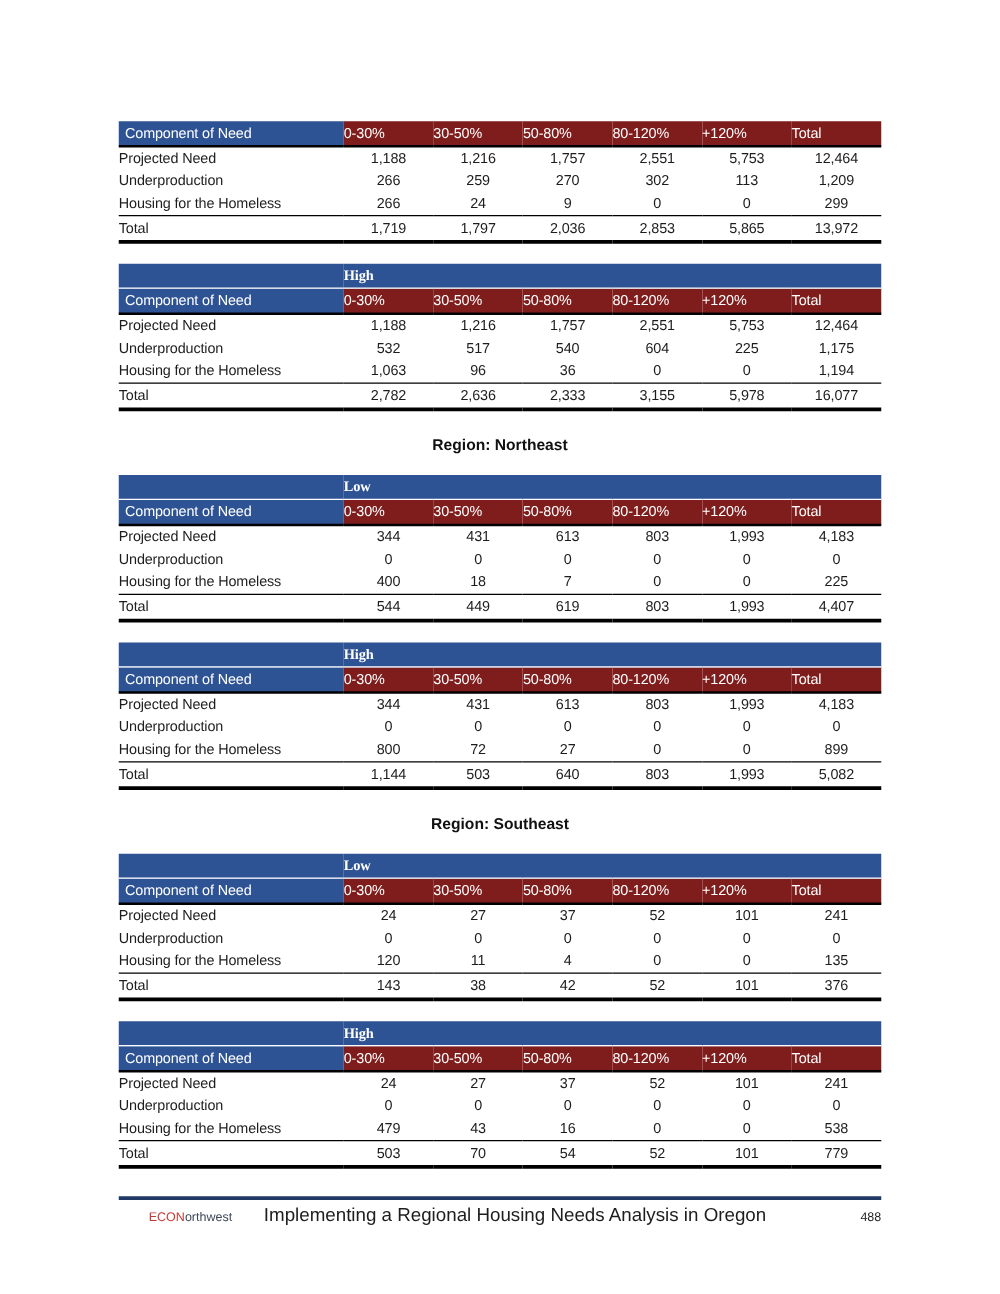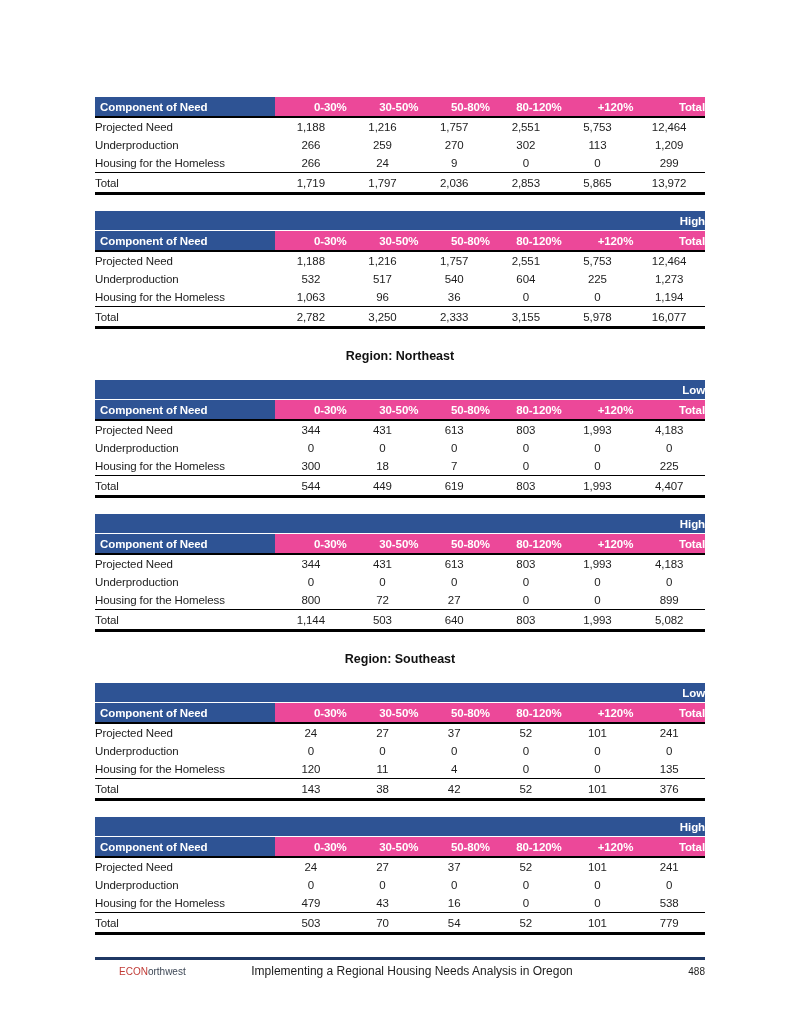--- a/index.html
+++ b/index.html
@@ -29,36 +29,36 @@
   }
   col.c0 { width: 180px; }
   tr.banner td {
     background: #2e5394;
     color: #ffffff;
     font-weight: bold;
     height: 19px;
     padding: 0;
     border-bottom: 1px solid #ffffff;
   }
-  td.banner-text { text-align: right; }
+  td.banner-text { text-align: left; font-family: Liberation Serif, serif; }
   tr.cols th {
     height: 19px;
     padding: 0;
     color: #ffffff;
-    font-weight: bold;
+    font-weight: normal;
     border-bottom: 2px solid #000000;
   }
   tr.cols th.lab {
     background: #2e5394;
     text-align: left;
     padding-left: 5px;
   }
   tr.cols th.val {
-    background: #ec4899;
-    text-align: right;
+    background: #7f1d1d;
+    text-align: left;
   }
   tbody.body td { height: 18px; padding: 0; }
   td.lab { text-align: left; padding-left: 5px; }
   td.val { text-align: center; }
   tr.total td {
     height: 19px;
     padding: 0;
     border-top: 1px solid #000000;
     border-bottom: 3px solid #000000;
   }
@@ -80,21 +80,21 @@
   .footer-row {
     margin-top: 4px;
     display: grid;
     grid-template-columns: 1fr auto 1fr;
     align-items: baseline;
     padding-left: 24px;
   }
   .brand { font-size: 10px; justify-self: start; }
   .brand-red { color: #c13b36; }
   .brand-dark { color: #3e4856; }
-  .footer-center { font-size: 12px; color: #1d1d1d; justify-self: center; }
+  .footer-center { font-size: 15px; color: #1d1d1d; justify-self: center; }
   .footer-page { font-size: 10px; color: #1d1d1d; justify-self: end; }
 </style>
 </head>
 <body>
 
 <div class="page">
   <div class="content" id="blocks">
   <div class="tablewrap">
     <table>
       <colgroup>
@@ -197,37 +197,37 @@
               <td class="val">5,753</td>
               <td class="val">12,464</td>
             </tr>
             <tr>
               <td class="lab">Underproduction</td>
               <td class="val">532</td>
               <td class="val">517</td>
               <td class="val">540</td>
               <td class="val">604</td>
               <td class="val">225</td>
-              <td class="val">1,273</td>
+              <td class="val">1,175</td>
             </tr>
             <tr>
               <td class="lab">Housing for the Homeless</td>
               <td class="val">1,063</td>
               <td class="val">96</td>
               <td class="val">36</td>
               <td class="val">0</td>
               <td class="val">0</td>
               <td class="val">1,194</td>
             </tr>
           </tbody>
       <tbody class="foot">
         <tr class="total">
           <td class="lab">Total</td>
           <td class="val">2,782</td>
-          <td class="val">3,250</td>
+          <td class="val">2,636</td>
           <td class="val">2,333</td>
           <td class="val">3,155</td>
           <td class="val">5,978</td>
           <td class="val">16,077</td>
         </tr>
       </tbody>
     </table>
   </div>
 
   <div class="region-heading">Region: Northeast</div>
@@ -272,21 +272,21 @@
               <td class="lab">Underproduction</td>
               <td class="val">0</td>
               <td class="val">0</td>
               <td class="val">0</td>
               <td class="val">0</td>
               <td class="val">0</td>
               <td class="val">0</td>
             </tr>
             <tr>
               <td class="lab">Housing for the Homeless</td>
-              <td class="val">300</td>
+              <td class="val">400</td>
               <td class="val">18</td>
               <td class="val">7</td>
               <td class="val">0</td>
               <td class="val">0</td>
               <td class="val">225</td>
             </tr>
           </tbody>
       <tbody class="foot">
         <tr class="total">
           <td class="lab">Total</td>

